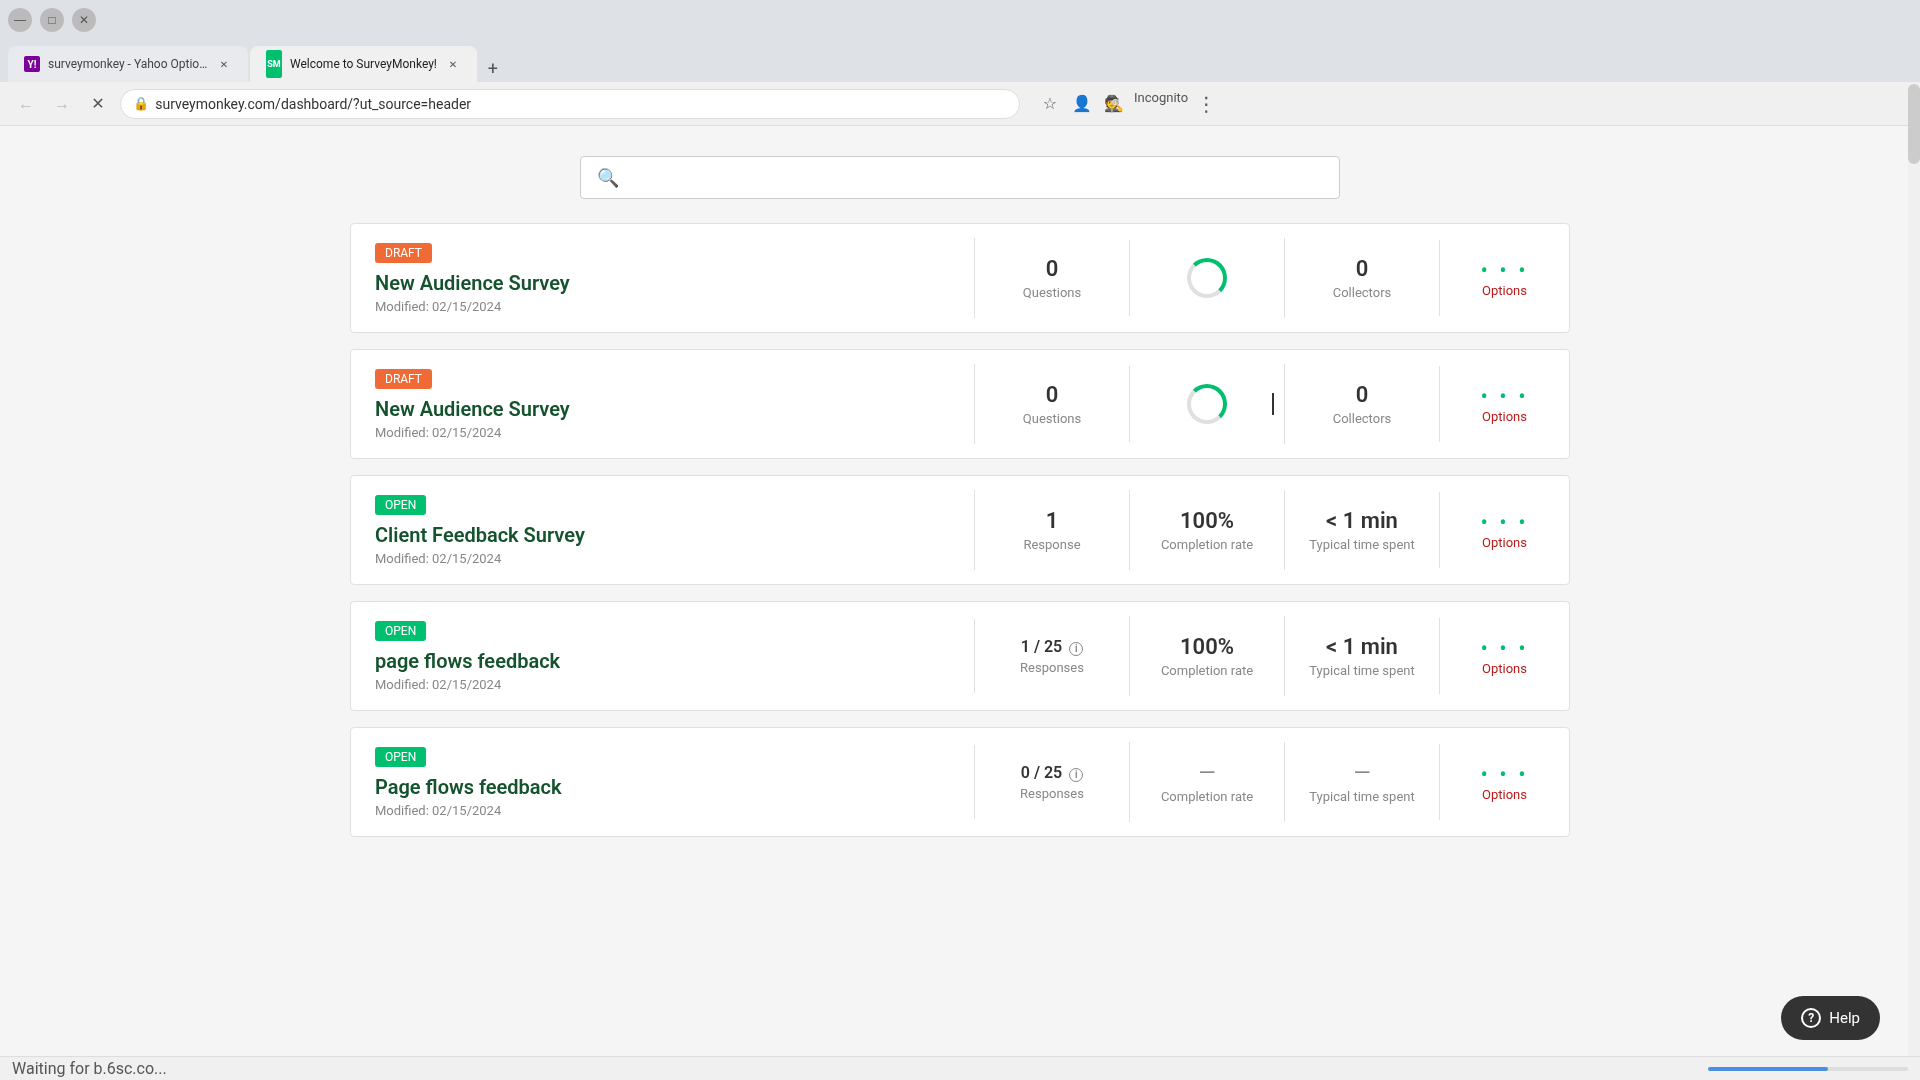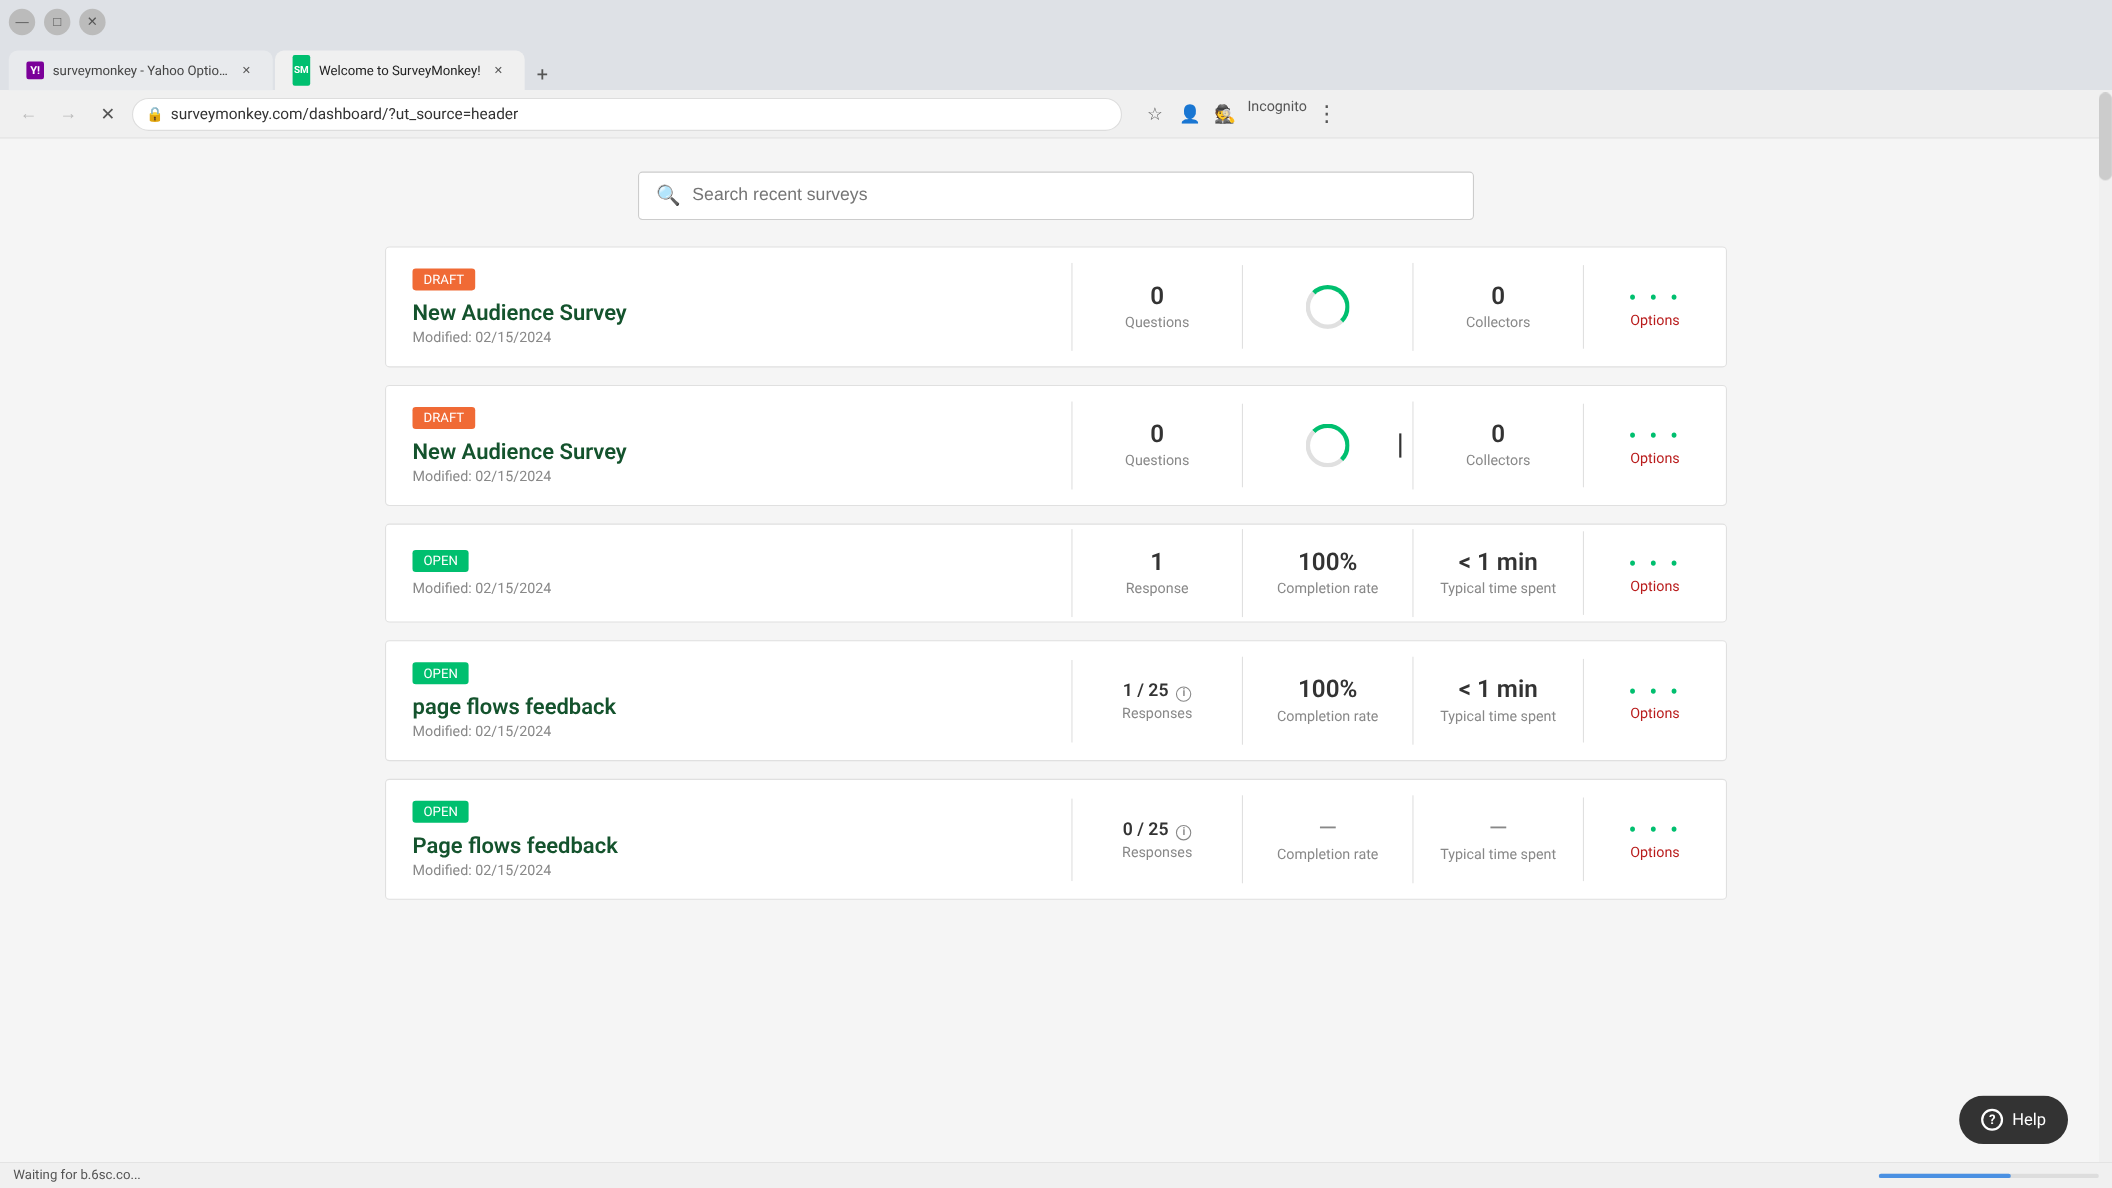--- a/index.html
+++ b/index.html
@@ -322,22 +322,23 @@
     
     .status-bar {
       position: fixed;
       bottom: 0;
       left: 0;
       right: 0;
       height: 24px;
       background: #f0f0f0;
       border-top: 1px solid #ddd;
       display: flex;
+      align-items: center;
       padding: 4px 12px;
-      font-size: 12px;
+      font-size: 16px;
       color: #555;
     }
 
     
     .help-button {
       position: fixed;
       bottom: 40px;
       right: 40px;
       background: #333;
       color: white;
@@ -469,21 +470,20 @@
       <button class="nav-btn" style="font-size:20px;">⋮</button>
     </div>
   </div>
 </div>
 
 <div class="page-content" style="background:#f5f5f5;padding:30px 20px;max-width:none;">
 
   <div class="search-container" style="max-width:760px;margin:0 auto 24px;">
     <div class="search-box">
       <span class="search-icon">🔍</span>
-      <input type="text" class="search-input" style="font-size: 16px; color: rgb(136, 136, 136);" placeholder="Search recent surveys">
     </div>
   </div>
 
   <div class="surveys-container">
 
     <div class="survey-card">
       <div class="survey-info">
         <div class="status-badge draft">DRAFT</div>
         <div class="survey-title">New Audience Survey</div>
         <div class="survey-modified">Modified: 02/15/2024</div>
@@ -525,20 +525,21 @@
       </div>
       <div class="survey-options">
         <div class="options-dots">• • •</div>
         <div class="options-label">Options</div>
       </div>
     </div>
 
     <div class="survey-card">
       <div class="survey-info">
         <div class="status-badge open">OPEN</div>
+        <div class="survey-title">Client Feedback Survey</div>
         <div class="survey-modified">Modified: 02/15/2024</div>
       </div>
       <div class="survey-stat">
         <div class="stat-value">1</div>
         <div class="stat-label">Response</div>
       </div>
       <div class="survey-stat">
         <div class="stat-value">100%</div>
         <div class="stat-label">Completion rate</div>
       </div>

